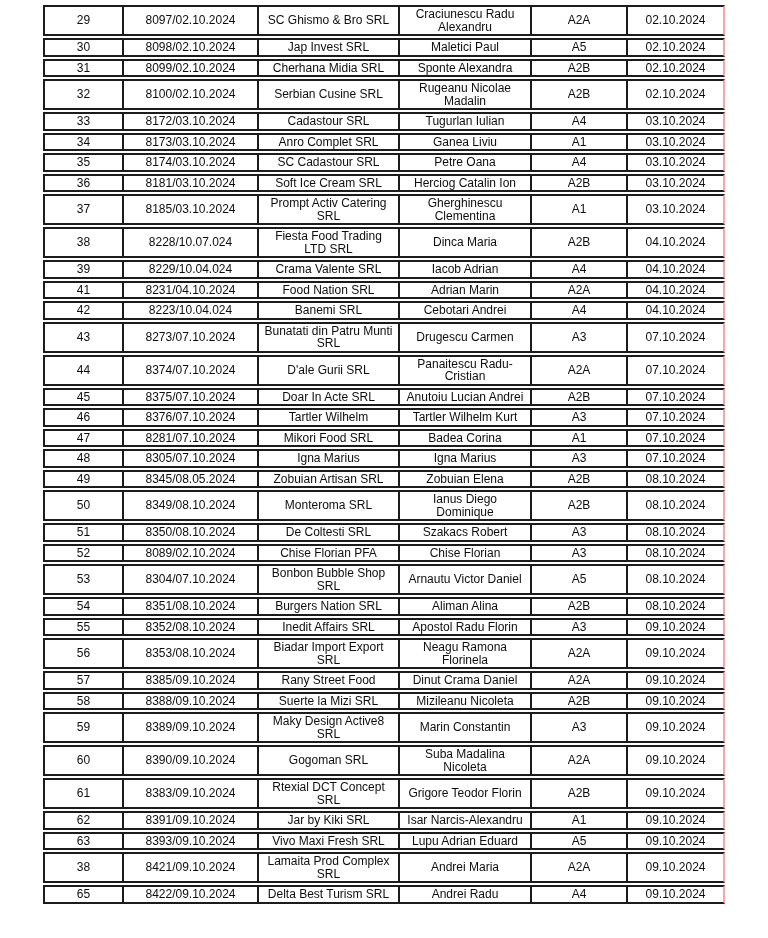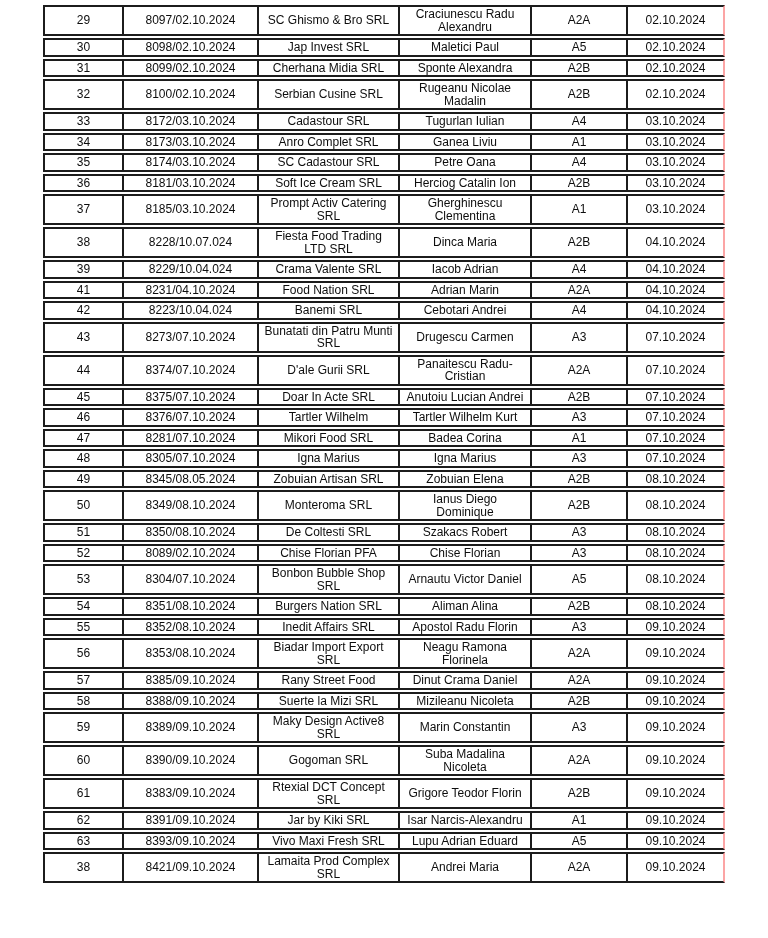--- a/index.html
+++ b/index.html
@@ -339,15 +339,23 @@
         </tr>
         <tr>
           <td class="col-index">38</td>
           <td class="col-registration">8421/09.10.2024</td>
           <td class="col-company">Lamaita Prod Complex
 SRL</td>
           <td class="col-representative">Andrei Maria</td>
           <td class="col-code">A2A</td>
           <td class="col-date">09.10.2024</td>
         </tr>
+        <tr>
+          <td class="col-index">65</td>
+          <td class="col-registration">8422/09.10.2024</td>
+          <td class="col-company">Delta Best Turism SRL</td>
+          <td class="col-representative">Andrei Radu</td>
+          <td class="col-code">A4</td>
+          <td class="col-date">09.10.2024</td>
+        </tr>
       </tbody>
   </table>
 </div>
 
 </body></html>

